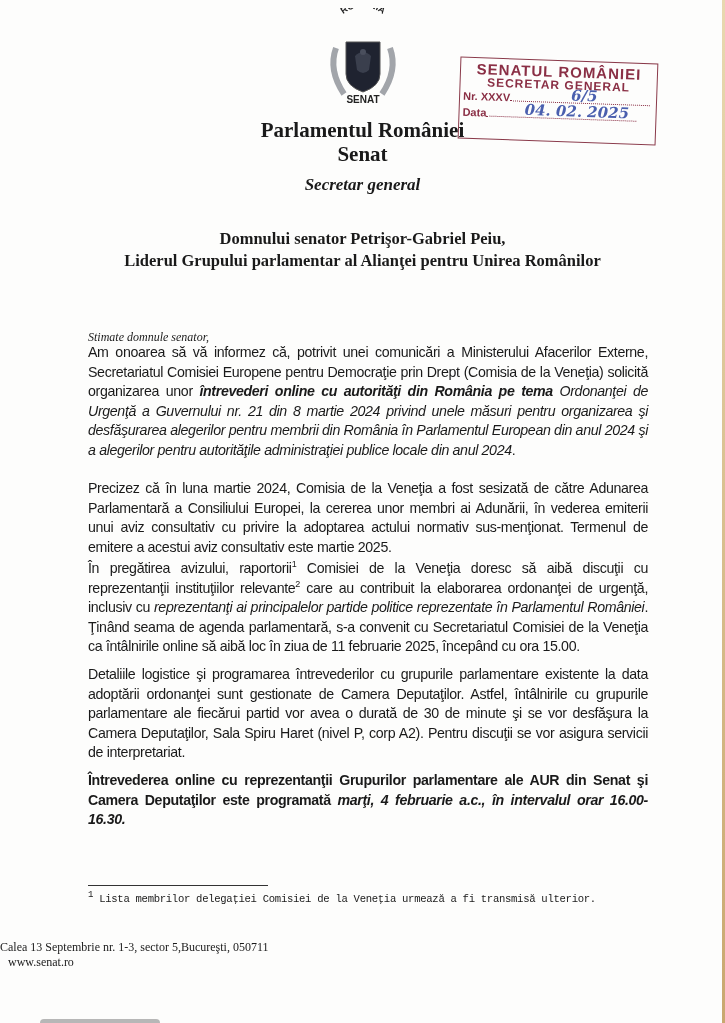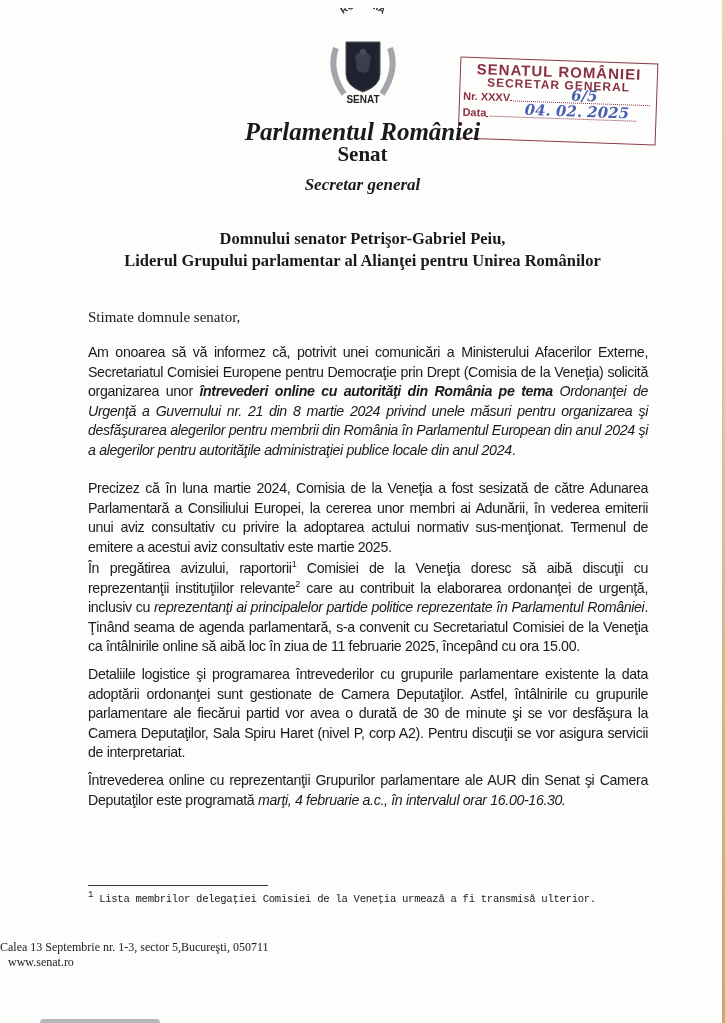--- a/index.html
+++ b/index.html
@@ -18,37 +18,37 @@
   }
   .stamp .l1 { font-weight: bold; font-size: 15px; letter-spacing: 1px; text-align: center; margin-top: 2px; white-space: nowrap; }
   .stamp .l2 { font-weight: bold; font-size: 12px; letter-spacing: 1px; text-align: center; margin-top: -2px; }
   .stamp .row { font-size: 11px; font-weight: bold; margin-left: 3px; white-space: nowrap; position: relative; height: 16px; }
   .stamp .dots { display: inline-block; border-bottom: 1.5px dotted #8a2f45; width: 140px; height: 10px; vertical-align: baseline; }
   .stamp .hand {
     position: absolute; font-family: "DejaVu Serif", serif; font-style: italic; color: #4a5fae;
     font-size: 15px; top: -6px;
   }
   .title-block { position: absolute; left: 0; width: 725px; text-align: center; }
-  .t1 { top: 118px; font-size: 25px; font-weight: bold; font-style: italic; }
+  .t1 { top: 118px; font-size: 21px; font-weight: bold; }
   .t2 { top: 142px; font-size: 21px; font-weight: bold; }
   .t3 { top: 175px; font-size: 17px; font-weight: bold; font-style: italic; }
   .addressee { position: absolute; left: 0; width: 725px; text-align: center; font-size: 16.5px; font-weight: bold; }
   .a1 { top: 229px; }
   .a2 { top: 251px; }
   .body-text {
     position: absolute; left: 88px; width: 560px;
     font-family: "Liberation Sans Narrow", "Liberation Sans", "DejaVu Sans", sans-serif;
     font-size: 14.2px; line-height: 19.5px; text-align: justify; letter-spacing: -0.35px;
   }
-  .salut { top: 308px; font-family: "Liberation Serif", serif; font-size: 15px; letter-spacing: 0; }
+  .salut { top: 328px; font-family: "Liberation Serif", serif; font-size: 12px; letter-spacing: 0; font-style: italic; }
   .p1 { top: 343px; }
   .p2 { top: 479px; }
   .p3 { top: 559px; }
   .p4 { top: 665px; }
-  .p5 { top: 771px; font-weight: normal; }
+  .p5 { top: 771px; font-weight: bold; }
   .bi { font-weight: normal; font-style: italic; }
   .it { font-style: italic; }
   .b { font-weight: bold; font-style: italic; }
   sup { font-size: 9px; line-height: 0; }
   .fn-rule { position: absolute; left: 88px; top: 885px; width: 180px; border-top: 1px solid #333; }
   .footnotes {
     position: absolute; left: 88px; top: 892px; width: 580px;
     font-family: Liberation Mono, monospace; font-size: 10.6px; line-height: 14px;
     letter-spacing: -0.3px;
   }

